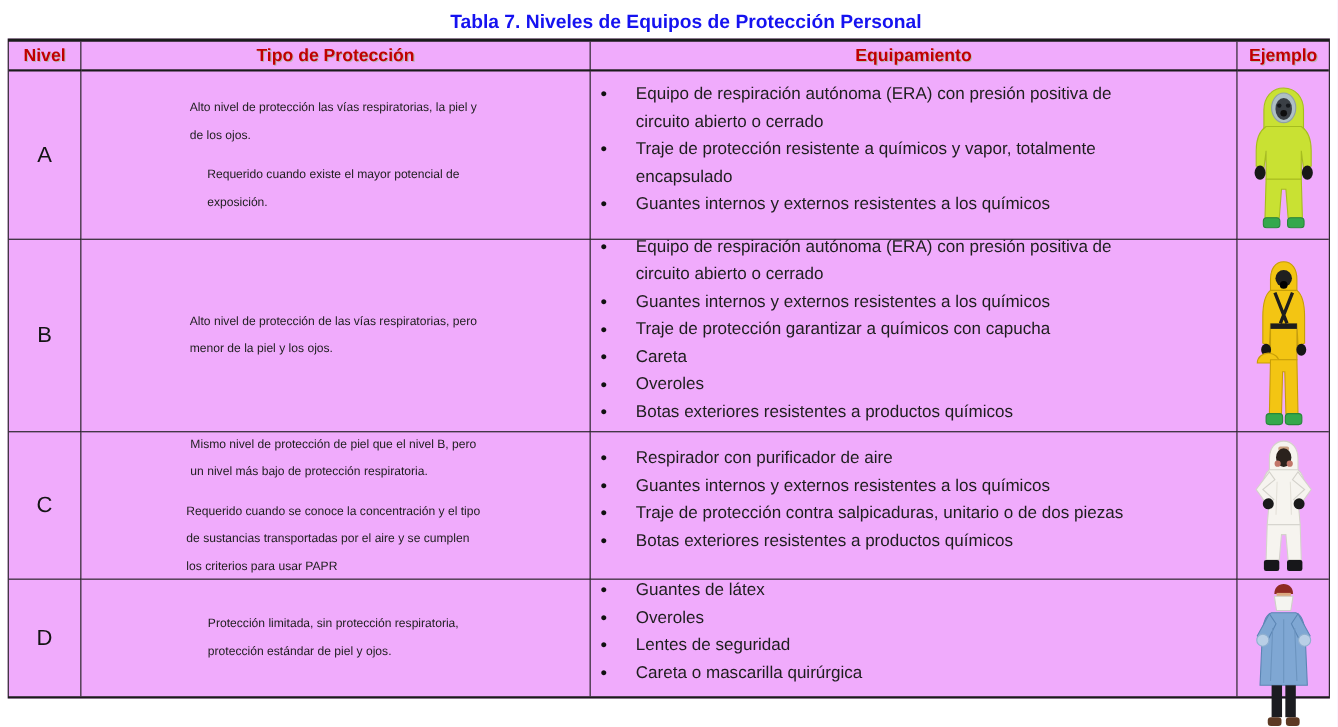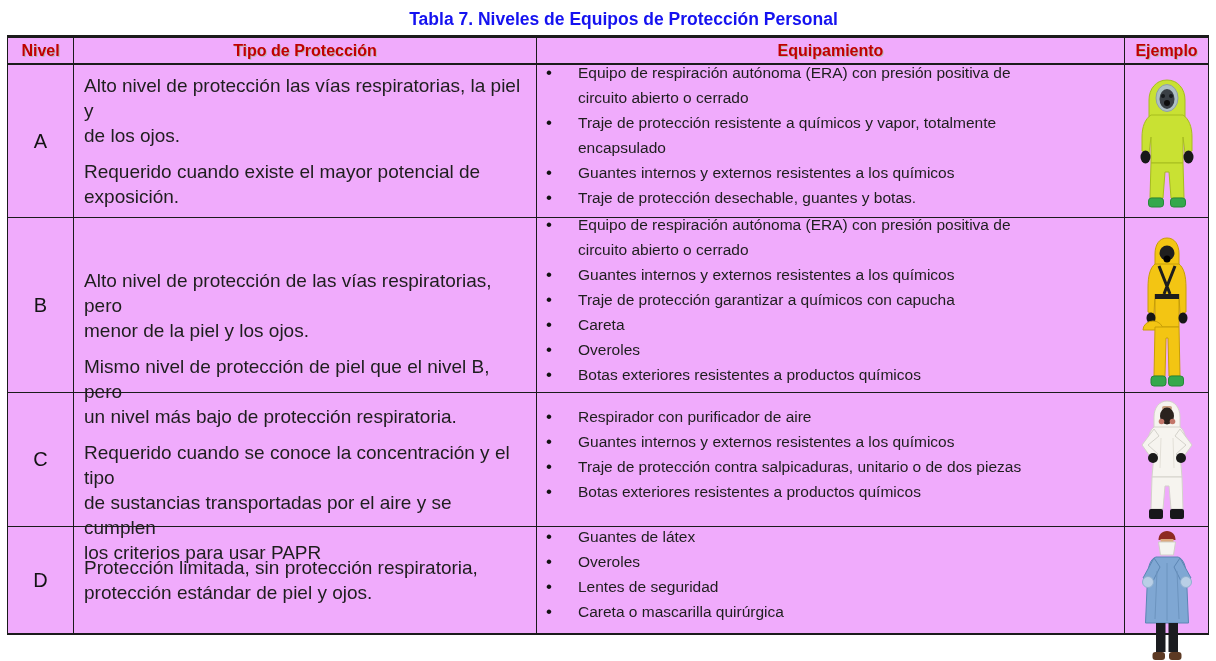--- a/index.html
+++ b/index.html
@@ -37,21 +37,21 @@
     color: #c00000; font-weight: bold; font-size: 16px;
     text-shadow: 1px 1px 0 #b8b8b8;
   }
   .body-cell { border-bottom: 1px solid #1b1b1b; }
   .last-row { border-bottom: none; }
   .nivel-cell { display: flex; align-items: center; justify-content: center; }
   .nivel-letter { font-size: 20px; color: #141414; }
   .tipo-cell {
     display: flex; flex-direction: column; justify-content: center;
     padding: 2px 14px 2px 10px;
-    font-size: 19px; line-height: 25px;
+    font-size: 11px; line-height: 25px; align-items: center;
   }
   .para { margin: 0; white-space: pre-line; }
   .para + .para { margin-top: 11px; }
   .equip-cell { display: flex; flex-direction: column; justify-content: center; padding: 0 6px 12px 0; }
   .equip { list-style: none; margin: 0; padding: 0; }
   .equip-item {
     position: relative; padding-left: 41px;
     font-size: 15.5px; line-height: 25px; white-space: pre-line;
   }
   .equip-item::before {
@@ -86,21 +86,20 @@
         <p class="para">Requerido cuando existe el mayor potencial de
 exposición.</p>
       </div>
       <div class="cell body-cell equip-cell col2">
         <ul class="equip">
           <li class="equip-item">Equipo de respiración autónoma (ERA) con presión positiva de
 circuito abierto o cerrado</li>
           <li class="equip-item">Traje de protección resistente a químicos y vapor, totalmente
 encapsulado</li>
           <li class="equip-item">Guantes internos y externos resistentes a los químicos</li>
-          <li class="equip-item">Traje de protección desechable, guantes y botas.</li>
         </ul>
       </div>
       <div class="cell body-cell ejemplo-cell col3">
         <svg class="fig fig-a" width="62" height="131" viewBox="0 0 62 131">
     <path d="M31 3 C20 3 13 12 13 23 L13 40 L49 40 L49 23 C49 12 42 3 31 3 Z" fill="#c9e133" stroke="#a6bd1e"></path>
     <ellipse cx="31" cy="21" rx="11" ry="13.5" fill="#aebfc4" stroke="#8fa0a6"></ellipse>
     <ellipse cx="31" cy="22" rx="7.5" ry="10" fill="#3a3f45"></ellipse>
     <circle cx="27" cy="19" r="2" fill="#15181c"></circle>
     <circle cx="35" cy="19" r="2" fill="#15181c"></circle>
     <circle cx="31" cy="26" r="3" fill="#0d0d0d"></circle>

